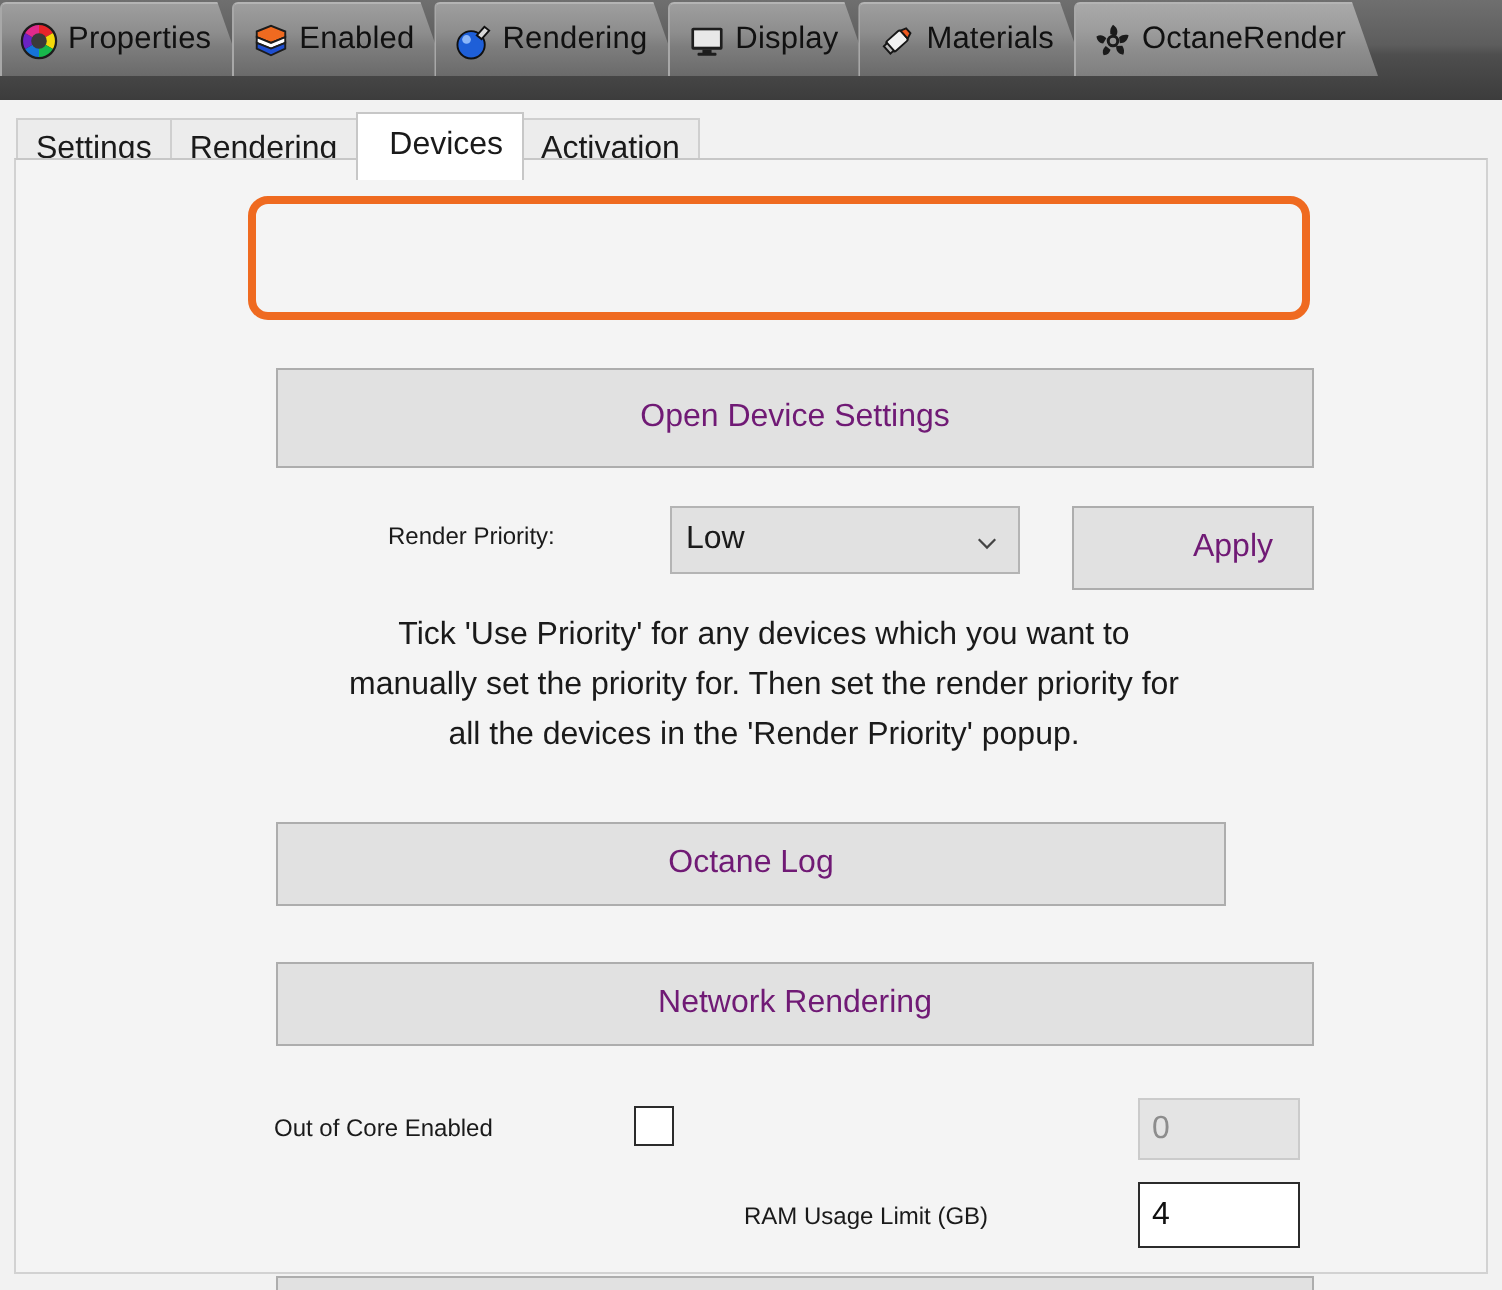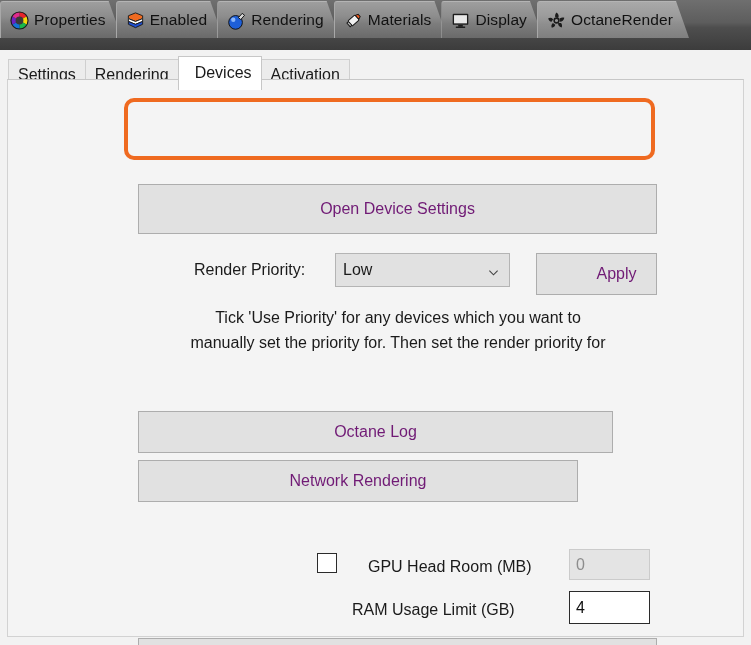--- a/index.html
+++ b/index.html
@@ -130,21 +130,21 @@
     width: 531px;
     height: 62px;
     border: 4px solid #ef6a20;
     border-radius: 10px;
     box-sizing: border-box;
     pointer-events: none;
   }
 
   .lbl {
     position: absolute;
-    font-size: 16px;
+    font-size: 12px;
     color: #1a1a1a;
     white-space: nowrap;
   }
 
   .combo {
     position: absolute;
     background: #e1e1e1;
     border: 1px solid #b4b4b4;
     box-sizing: border-box;
     font-size: 16px;
@@ -157,21 +157,21 @@
     position: absolute;
     right: 10px;
     top: 50%;
     width: 11px;
     height: 11px;
     margin-top: -6px;
   }
 
   .helptext {
     position: absolute;
-    left: 120px;
+    left: 104px;
     top: 225px;
     width: 540px;
     text-align: center;
     font-size: 16px;
     line-height: 25px;
     color: #1a1a1a;
   }
 
   .chk {
     position: absolute;
@@ -245,40 +245,40 @@
           <circle cx="6.6" cy="9.2" r="2.3" fill="#9fc6ff" opacity="0.85"></circle>
           <path d="M12 7 L16 2.5 L18.5 4.5 L14.5 9 Z" fill="#d8d8d8" stroke="#101010" stroke-width="1"></path>
         </svg>
       </span>
       <span class="ttab-label">Rendering</span>
     </div>
 
     <div class="ttab">
       <span class="ticon">
         <svg viewBox="0 0 20 20" width="19" height="19">
+          <rect x="1.8" y="3" width="16.4" height="11.6" rx="1" fill="#1d1d1d"></rect>
+          <rect x="3.2" y="4.4" width="13.6" height="8.6" fill="#e8e8e8"></rect>
+          <rect x="7.6" y="14.6" width="4.8" height="2" fill="#1d1d1d"></rect>
+          <rect x="5" y="16.2" width="10" height="1.6" rx="0.6" fill="#1d1d1d"></rect>
+        </svg>
+      </span>
+      <span class="ttab-label">Display</span>
+    </div>
+
+    <div class="ttab">
+      <span class="ticon">
+        <svg viewBox="0 0 20 20" width="19" height="19">
           <g transform="rotate(-42 10 10)">
             <rect x="5" y="6.5" width="10" height="7" rx="1.2" fill="#f1f1f1" stroke="#161616" stroke-width="1"></rect>
             <path d="M15 7.2 L18 8.3 L18 11.7 L15 12.8 Z" fill="#ef5a20" stroke="#161616" stroke-width="1"></path>
             <rect x="3" y="7.4" width="2.4" height="5.2" fill="#b8b8b8" stroke="#161616" stroke-width="1"></rect>
           </g>
         </svg>
       </span>
       <span class="ttab-label">Materials</span>
-    </div>
-
-    <div class="ttab">
-      <span class="ticon">
-        <svg viewBox="0 0 20 20" width="19" height="19">
-          <rect x="1.8" y="3" width="16.4" height="11.6" rx="1" fill="#1d1d1d"></rect>
-          <rect x="3.2" y="4.4" width="13.6" height="8.6" fill="#e8e8e8"></rect>
-          <rect x="7.6" y="14.6" width="4.8" height="2" fill="#1d1d1d"></rect>
-          <rect x="5" y="16.2" width="10" height="1.6" rx="0.6" fill="#1d1d1d"></rect>
-        </svg>
-      </span>
-      <span class="ttab-label">Display</span>
     </div>
 
     <div class="ttab active">
       <span class="ticon">
         <svg viewBox="0 0 20 20" width="19" height="19">
           <g fill="#1b1b1b">
             <path d="M10 1.5 C12.4 3.2 12.9 5.2 11.6 7.4 L8.6 6.4 C8.3 4.3 8.8 2.8 10 1.5 Z"></path>
             <path d="M18.2 7 C17.6 9.9 16.1 11.2 13.6 11.2 L13.2 8 C14.9 6.8 16.4 6.5 18.2 7 Z"></path>
             <path d="M15.4 17.3 C12.6 16.6 11.5 15.1 11.7 12.6 L14.9 12.5 C15.9 14.2 16.1 15.6 15.4 17.3 Z"></path>
             <path d="M5.1 17.5 C4.2 15.8 4.5 14.2 6.2 12.6 L8.7 14.6 C8.2 16.4 7.1 17.4 5.1 17.5 Z"></path>
@@ -315,34 +315,35 @@
         <path d="M1.5 4 L6 8.5 L10.5 4" fill="none" stroke="#444" stroke-width="1.2"></path>
       </svg>
     </span>
   </div>
 
   <div class="btn" style="left:528px; top:173px; width:121px; height:42px;padding-left:40px;">Apply</div>
 
   <div class="helptext">
     <div>Tick 'Use Priority' for any devices which you want to</div>
     <div>manually set the priority for.  Then set the render priority for</div>
+    <div>all the devices in the 'Render Priority' popup.</div>
   </div>
 
   <div class="btn" style="left:130px; top:331px; width:475px; height:42px;">Octane Log</div>
 
-  <div class="btn" style="left:130px; top:380px; width:440px; height:42px;">Network Rendering</div>
-
+  <div class="btn" style="left:130px; top:401px; width:519px; height:42px;">Network Rendering</div>
+
+  <div class="lbl" style="left:129px; top:477px;">Out of Core Enabled</div>
 
   <div class="chk" style="left:309px; top:473px;"></div>
 
-  <div class="lbl" style="left:360px; top:478px;">GPU Head Room (MB)</div>
 
   <div class="field disabled" style="left:561px; top:469px; width:81px; height:31px;">0</div>
 
-  <div class="lbl" style="left:344px; top:521px;">RAM Usage Limit (GB)</div>
+  <div class="lbl" style="left:364px; top:521px;">RAM Usage Limit (GB)</div>
 
   <div class="field enabled" style="left:561px; top:511px; width:81px; height:33px;">4</div>
 
   <div class="btn" style="left:130px; top:558px; width:519px; height:62px;">Apply Out Of Core Settings</div>
 
 </div>
 
 <div class="hl-ring"></div>
 
 </body></html>

